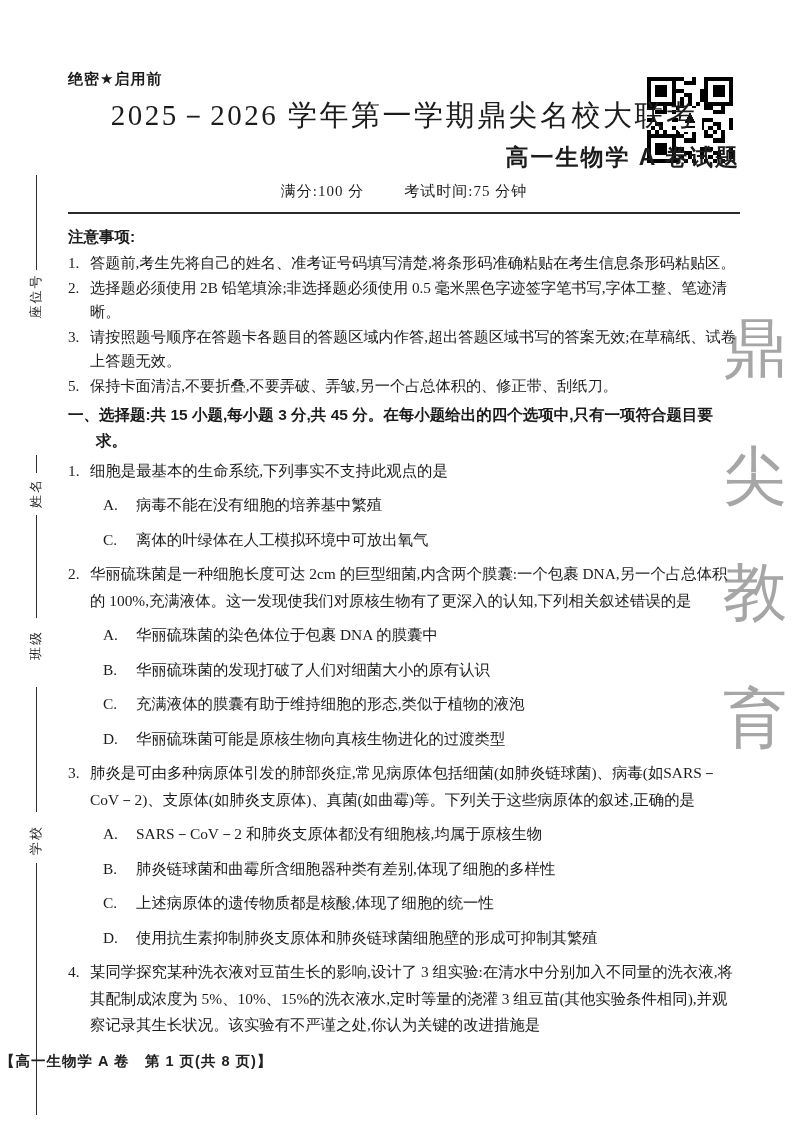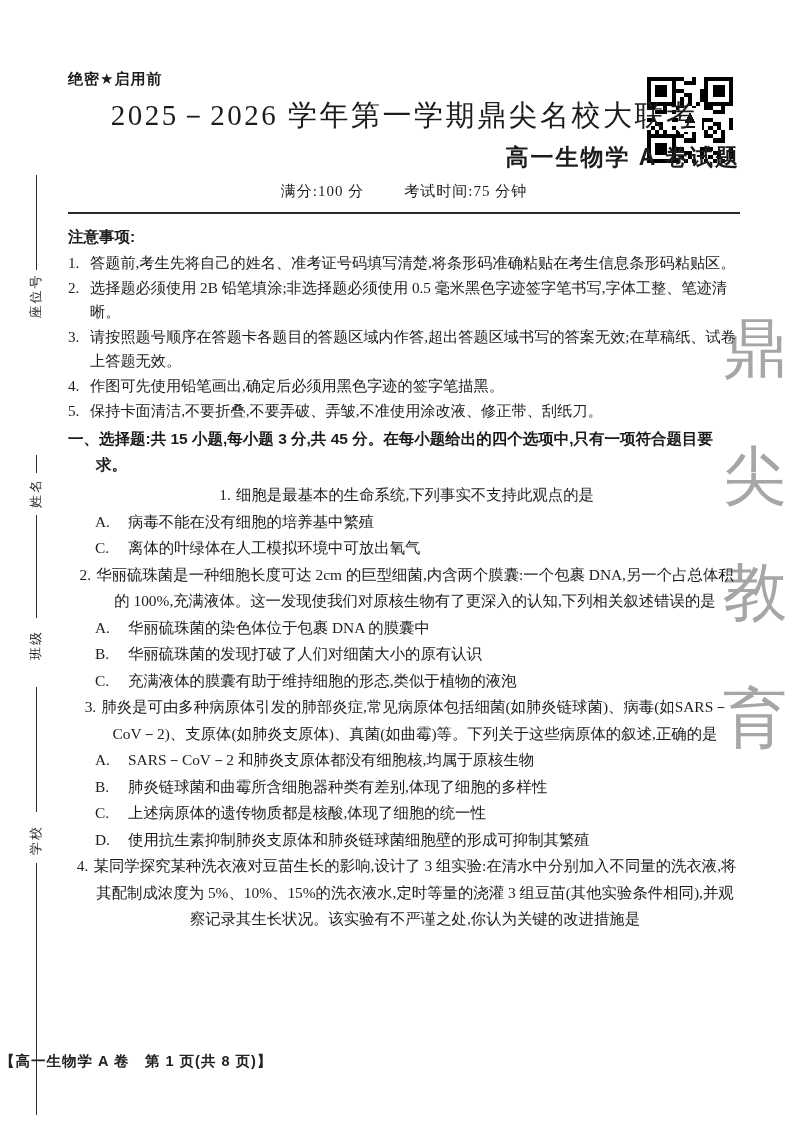--- a/index.html
+++ b/index.html
@@ -40,22 +40,22 @@
   .notice h3{margin:0 0 3px;font-size:15.5px;font-weight:700;
              font-family:"Liberation Sans","DejaVu Sans",sans-serif;}
   .notice p{margin:0;font-size:15.2px;line-height:24.6px;padding-left:22px;text-indent:-22px;}
 
   .num{display:inline-block;width:22px;text-indent:0;}
   .section-head{margin:3px 0 4px;font-size:15.5px;line-height:26px;font-weight:700;
                 padding-left:28px;text-indent:-28px;
                 font-family:"Liberation Sans","DejaVu Sans",sans-serif;}
 
   .questions{margin-top:3px;}
-  .q .stem{margin:0;font-size:15.4px;line-height:26.5px;padding-left:22px;text-indent:-22px;text-align:center;}
-  .opt{margin:0;font-size:15.4px;line-height:26.5px;padding-left:27px;}
+  .q .stem{margin:0;font-size:15.4px;line-height:26.5px;padding-left:22px;text-indent:-22px;}
+  .opt{margin:8px;font-size:15.4px;line-height:26.5px;padding-left:27px;}
   .olabel{display:inline-block;width:33px;}
 
   .footer{position:absolute;left:0;width:794px;top:1052px;text-align:left;font-size:14.5px;
           font-weight:600;letter-spacing:1px;
           font-family:"Liberation Sans","DejaVu Sans",sans-serif;color:#222;}
 </style>
 </head>
 <body>
 
 <div class="page">
@@ -198,39 +198,39 @@
     <div class="meta">
       <span>满分:100 分</span><span class="sep"></span><span>考试时间:75 分钟</span>
     </div>
     <hr class="rule">
 
     <section class="notice">
       <h3>注意事项:</h3>
       <p><span class="num">1.</span><span>答题前,考生先将自己的姓名、准考证号码填写清楚,将条形码准确粘贴在考生信息条形码粘贴区。</span></p>
       <p><span class="num">2.</span><span>选择题必须使用 2B 铅笔填涂;非选择题必须使用 0.5 毫米黑色字迹签字笔书写,字体工整、笔迹清晰。</span></p>
       <p><span class="num">3.</span><span>请按照题号顺序在答题卡各题目的答题区域内作答,超出答题区域书写的答案无效;在草稿纸、试卷上答题无效。</span></p>
-      <p><span class="num">4.</span><span>作图可先使用铅笔画出,确定后必须用黑色字迹的签字笔描黑。</span></p>
-      <p><span class="num">5.</span><span>保持卡面清洁,不要折叠,不要弄破、弄皱,不准使用涂改液、修正带、刮纸刀。</span></p>
+      <p><span class="num">5.</span><span>保持卡面清洁,不要折叠,不要弄破、弄皱,另一个占总体积的、修正带、刮纸刀。</span></p>
     </section>
 
     <p class="section-head">一、选择题:共 15 小题,每小题 3 分,共 45 分。在每小题给出的四个选项中,只有一项符合题目要求。</p>
 
     <div class="questions">
 
       <div class="q">
         <p class="stem"><span class="num">1.</span><span>细胞是最基本的生命系统,下列事实不支持此观点的是</span></p>
         <p class="opt"><span class="olabel">A.</span><span>病毒不能在没有细胞的培养基中繁殖</span></p>
         <p class="opt"><span class="olabel">C.</span><span>离体的叶绿体在人工模拟环境中可放出氧气</span></p>
       </div>
 
       <div class="q">
         <p class="stem"><span class="num">2.</span><span>华丽硫珠菌是一种细胞长度可达 2cm 的巨型细菌,内含两个膜囊:一个包裹 DNA,另一个占总体积的 100%,充满液体。这一发现使我们对原核生物有了更深入的认知,下列相关叙述错误的是</span></p>
         <p class="opt"><span class="olabel">A.</span><span>华丽硫珠菌的染色体位于包裹 DNA 的膜囊中</span></p>
         <p class="opt"><span class="olabel">B.</span><span>华丽硫珠菌的发现打破了人们对细菌大小的原有认识</span></p>
         <p class="opt"><span class="olabel">C.</span><span>充满液体的膜囊有助于维持细胞的形态,类似于植物的液泡</span></p>
+        <p class="opt"><span class="olabel">D.</span><span>华丽硫珠菌可能是原核生物向真核生物进化的过渡类型</span></p>
       </div>
 
       <div class="q">
         <p class="stem"><span class="num">3.</span><span>肺炎是可由多种病原体引发的肺部炎症,常见病原体包括细菌(如肺炎链球菌)、病毒(如SARS－CoV－2)、支原体(如肺炎支原体)、真菌(如曲霉)等。下列关于这些病原体的叙述,正确的是</span></p>
         <p class="opt"><span class="olabel">A.</span><span>SARS－CoV－2 和肺炎支原体都没有细胞核,均属于原核生物</span></p>
         <p class="opt"><span class="olabel">B.</span><span>肺炎链球菌和曲霉所含细胞器种类有差别,体现了细胞的多样性</span></p>
         <p class="opt"><span class="olabel">C.</span><span>上述病原体的遗传物质都是核酸,体现了细胞的统一性</span></p>
         <p class="opt"><span class="olabel">D.</span><span>使用抗生素抑制肺炎支原体和肺炎链球菌细胞壁的形成可抑制其繁殖</span></p>
       </div>
 

